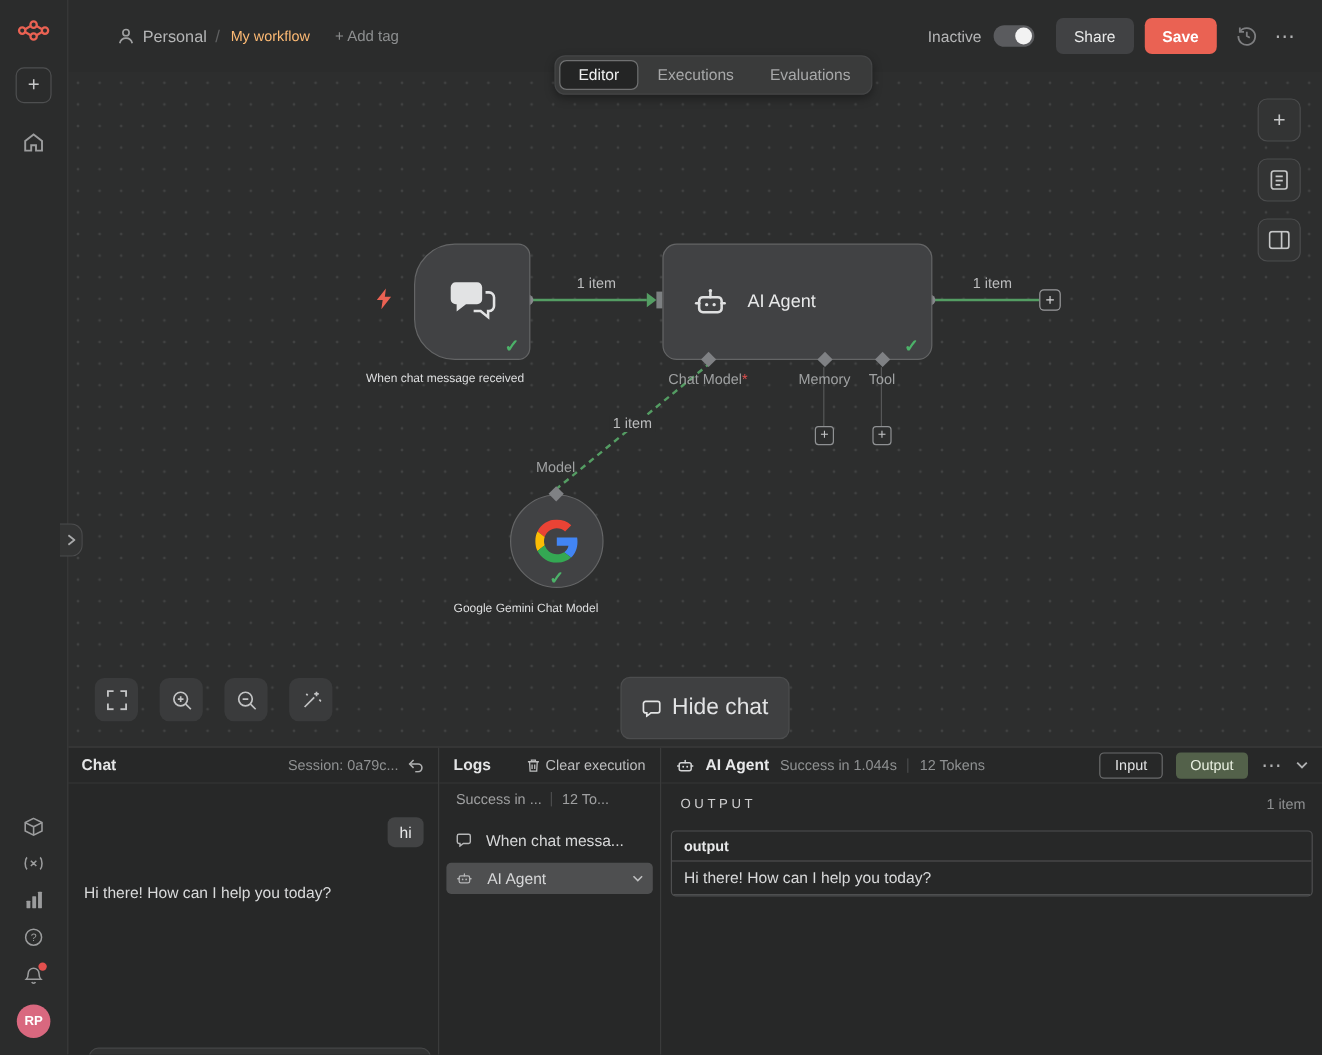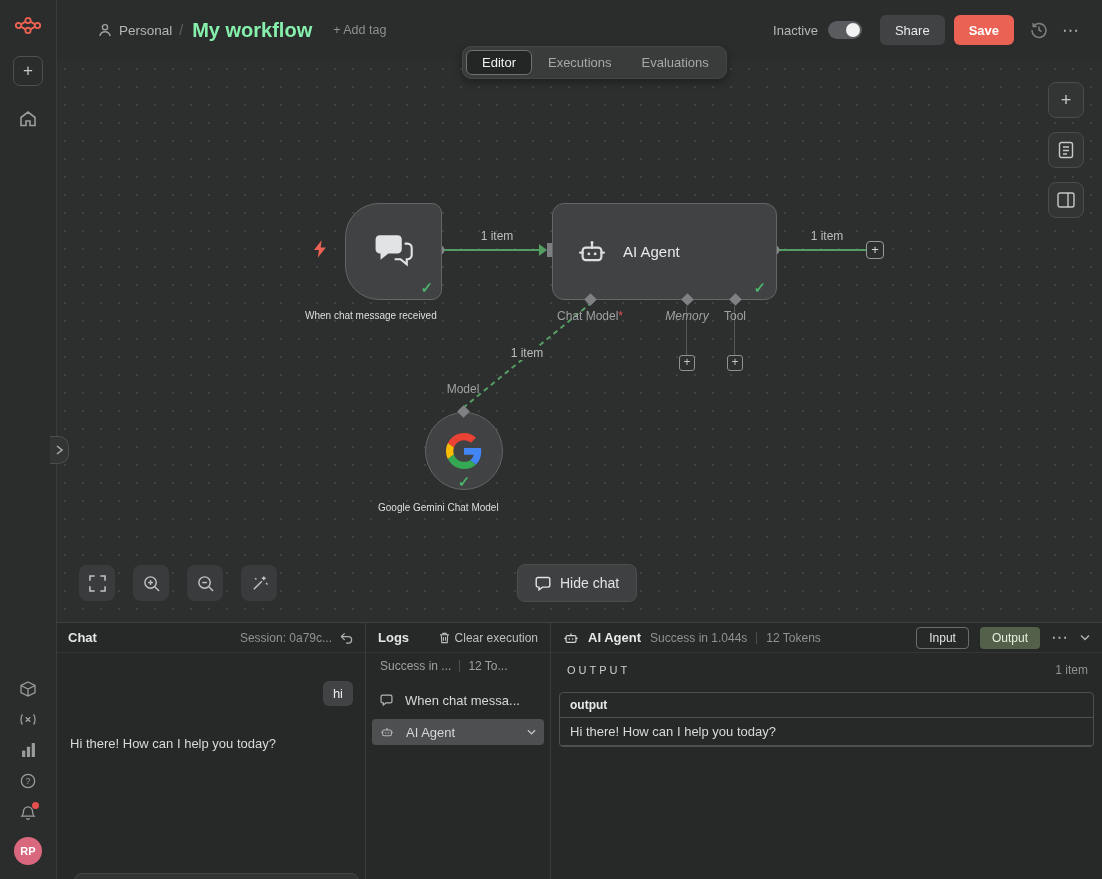--- a/index.html
+++ b/index.html
@@ -14,21 +14,21 @@
   .side-bottom{margin-top:auto;display:flex;flex-direction:column;align-items:center;}
   .side-bottom .side-icon{margin:0 0 16px 0;}
   .bell-dot{position:absolute;right:-3px;top:-3px;width:7px;height:7px;border-radius:50%;background:#e3504e;}
   .avatar{width:28px;height:28px;border-radius:50%;background:#d9687f;color:#fff;font-size:11px;font-weight:bold;display:flex;align-items:center;justify-content:center;margin-bottom:14px;cursor:pointer;}
 
   
   .topbar{position:absolute;left:56px;top:0;width:1046px;height:60px;display:flex;align-items:center;background:#2b2c2c;z-index:10;padding:0 22px 0 42px;box-sizing:border-box;}
   .crumb{display:flex;align-items:center;gap:7px;}
   .crumb .proj{color:#b5b6b7;font-size:13.5px;}
   .crumb .sep{color:#5f6061;font-size:14px;}
-  .wf-title{color:#86efac;font-size:20px;font-weight:700;margin-left:2px;}
+  .wf-title{color:#fdba74;font-size:12px;font-weight:400;margin-left:2px;}
   .add-tag{color:#8d8f90;font-size:12.5px;margin-left:14px;cursor:pointer;}
   .top-right{margin-left:auto;display:flex;align-items:center;}
   .inactive-label{color:#b5b6b7;font-size:13px;margin-right:10px;}
   .toggle{width:34px;height:18px;border-radius:9px;background:#5a5b5e;position:relative;cursor:pointer;margin-right:18px;}
   .toggle .knob{position:absolute;right:2px;top:2px;width:14px;height:14px;border-radius:50%;background:#f2f2f2;}
   .btn{height:30px;border:none;border-radius:6px;font-size:13px;font-family:inherit;cursor:pointer;display:flex;align-items:center;}
   .btn-share{background:#414244;color:#e8e9e9;padding:0 15px;margin-right:9px;}
   .btn-save{background:#ea6253;color:#fff;padding:0 15px;font-weight:600;margin-right:16px;}
   .icon-btn{color:#7e7f81;display:flex;align-items:center;cursor:pointer;margin-right:14px;}
   .icon-btn.dots{color:#b0b1b2;font-size:17px;letter-spacing:1px;margin-right:0;}
@@ -52,21 +52,21 @@
   .port-label{position:absolute;font-size:12px;color:#9fa1a2;transform:translateX(-50%);white-space:nowrap;z-index:3;}
   .req{color:#e3504e;}
   .diamond{position:absolute;width:9px;height:9px;background:#7f8184;transform:rotate(45deg);z-index:4;}
   .port-line{position:absolute;width:1px;background:#565758;z-index:2;}
   .port-plus{position:absolute;width:16px;height:16px;border:1.5px solid #8f9193;border-radius:3px;background:#2d2e2e;color:#c3c4c6;font-size:12px;line-height:13px;text-align:center;z-index:4;cursor:pointer;box-sizing:border-box;}
   .big-plus{position:absolute;left:810px;top:181px;width:18px;height:18px;border:1.5px solid #9a9b9d;border-radius:4px;background:#2d2e2e;color:#d2d3d4;font-size:13px;line-height:15px;text-align:center;z-index:4;cursor:pointer;box-sizing:border-box;}
   .edge-label{position:absolute;font-size:12px;color:#bcbdbe;transform:translateX(-50%);z-index:2;white-space:nowrap;}
   .edge-label.on-line{background:#2d2e2e;padding:0 3px;}
   .bolt{position:absolute;left:258px;top:180px;z-index:3;}
   .cbtn{position:absolute;top:505px;width:36px;height:36px;border-radius:8px;background:#3a3b3c;color:#c3c4c5;display:flex;align-items:center;justify-content:center;cursor:pointer;z-index:5;}
-  .hide-chat{position:absolute;left:461px;top:504px;height:38px;padding:0 17px;border-radius:8px;background:#3f4041;border:1px solid #4c4d4e;display:flex;align-items:center;gap:9px;font-size:14px;color:#e2e3e4;cursor:pointer;z-index:5;box-sizing:border-box;}
+  .hide-chat{position:absolute;left:461px;top:504px;height:52px;padding:0 17px;border-radius:8px;background:#3f4041;border:1px solid #4c4d4e;display:flex;align-items:center;gap:9px;font-size:19px;color:#e2e3e4;cursor:pointer;z-index:5;box-sizing:border-box;}
   .rbtn{position:absolute;left:992px;width:36px;height:36px;border-radius:8px;background:#333434;border:1px solid #4b4c4d;color:#c6c7c8;display:flex;align-items:center;justify-content:center;cursor:pointer;z-index:5;box-sizing:border-box;}
   .expander{position:absolute;left:50px;top:436px;width:18px;height:26px;background:#333434;border:1px solid #4b4c4d;border-left:none;border-radius:0 10px 10px 0;display:flex;align-items:center;justify-content:center;color:#a8a9aa;z-index:50;cursor:pointer;}
 
   
   .bottom{position:absolute;left:56px;top:622px;width:1046px;height:328px;background:#272828;border-top:1px solid #3f4040;display:flex;z-index:20;box-sizing:border-box;}
   .panel-header{height:30px;display:flex;align-items:center;padding:0 12px;border-bottom:1px solid #343535;box-sizing:border-box;}
   .panel-title{font-size:13px;font-weight:600;color:#e4e5e6;}
   .chat-panel{width:310px;border-right:1px solid #3a3b3b;position:relative;box-sizing:border-box;}
   .chat-session{margin-left:auto;display:flex;align-items:center;gap:8px;color:#8f9192;font-size:12px;}
   .chat-body{position:absolute;top:30px;left:0;right:0;bottom:0;}
@@ -247,21 +247,21 @@
       <span class="agent-title">AI Agent</span>
       <span class="check" style="right:10px;bottom:2px;">✓</span>
     </div>
     <div class="edge-label" style="left:771px;top:169px;">1 item</div>
     <div class="big-plus">+</div>
 
     <div class="diamond" style="left:530px;top:235px;"></div>
     <div class="diamond" style="left:627px;top:235px;"></div>
     <div class="diamond" style="left:675px;top:235px;"></div>
     <div class="port-label" style="left:534px;top:249px;"><span>Chat Model</span><span class="req">*</span></div>
-    <div class="port-label" style="left:631px;top:249px;font-style:italic;">Memory</div>
+    <div class="port-label" style="left:631px;top:249px;">Memory</div>
     <div class="port-label" style="left:679px;top:249px;">Tool</div>
     <div class="port-line" style="left:630px;top:246px;height:49px;"></div>
     <div class="port-line" style="left:678px;top:246px;height:49px;"></div>
     <div class="port-plus" style="left:623px;top:295px;">+</div>
     <div class="port-plus" style="left:671px;top:295px;">+</div>
 
     <div class="diamond" style="left:403px;top:347px;"></div>
     <div class="port-label" style="left:407px;top:322px;">Model</div>
     <div class="edge-label on-line" style="left:471px;top:286px;">1 item</div>
     <div class="node gemini-node">

